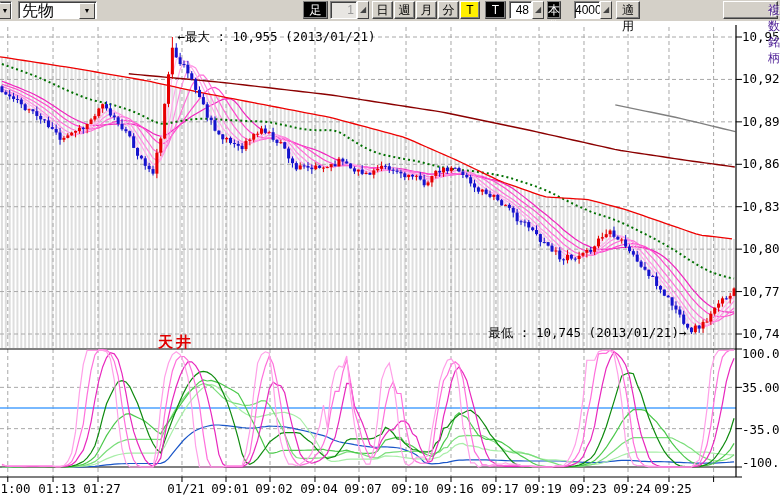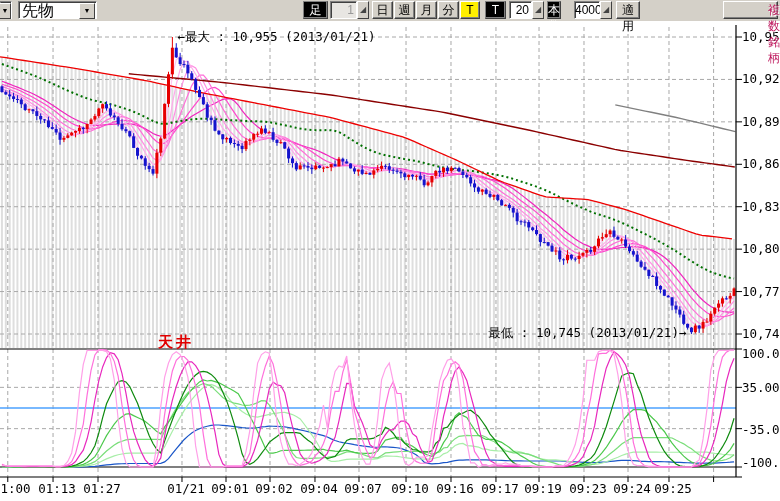--- a/index.html
+++ b/index.html
@@ -4,21 +4,21 @@
 <style>
   html,body{margin:0;padding:0;}
   body{width:780px;height:501px;position:relative;background:#fff;font-family:"Liberation Sans",sans-serif;overflow:hidden;}
   #chart-svg{position:absolute;left:0;top:0;}
   
   #toolbar{position:absolute;left:0;top:0;width:780px;height:21px;background:#d4d0c8;z-index:5;}
   .tb{position:absolute;top:1px;height:18px;box-sizing:border-box;font-size:12px;line-height:16px;}
   .btn{background:#d4d0c8;border:1px solid;border-color:#fff #404040 #404040 #fff;box-shadow:inset -1px -1px 0 #808080;text-align:center;color:#000;cursor:default;}
   .btn.black{background:#000;color:#fff;border-color:#808080 #404040 #404040 #808080;}
   .btn.yellow{background:#ffef00;}
-  .btn.disabled{color:#be185d;text-shadow:1px 1px 0 #fff;padding-left:44px;}
+  .btn.disabled{color:#4c1d95;text-shadow:1px 1px 0 #fff;padding-left:44px;}
   .combo{background:#fff;border:1px solid;border-color:#808080 #fff #fff #808080;box-shadow:inset 1px 1px 0 #404040;}
   .combo .combo-val{position:absolute;left:3px;top:1px;font-size:16px;white-space:nowrap;}
   .combo-btn{position:absolute;right:1px;top:1px;width:14px;height:14px;background:#d4d0c8;border:1px solid;border-color:#fff #404040 #404040 #fff;font-size:7px;line-height:13px;text-align:center;color:#000;}
   .spinfield{background:#fff;border:1px solid;border-color:#808080 #fff #fff #808080;box-shadow:inset 1px 1px 0 #404040;text-align:right;padding-right:2px;}
   .spinfield.dim{color:#999;background:#e8e6e2;}
   .spinbtn{background:#d4d0c8;border:1px solid;border-color:#fff #404040 #404040 #fff;font-size:8px;line-height:15px;text-align:center;color:#444;}
   
   .axlbl{font:12.5px "DejaVu Sans Mono",monospace;fill:#000;}
   .ceil{font:bold 15px "DejaVu Sans Mono",monospace;fill:#e00000;letter-spacing:3px;}
 </style>
@@ -41,21 +41,21 @@
   <div class="tb spinfield dim" style="left:330px;width:27px">1</div>
   <div class="tb spinbtn" style="left:357px;width:12px">◢</div>
 
   <div class="tb btn" style="left:372px;width:21px">日</div>
   <div class="tb btn" style="left:394px;width:21px">週</div>
   <div class="tb btn" style="left:416px;width:21px">月</div>
   <div class="tb btn" style="left:438px;width:21px">分</div>
   <div class="tb btn yellow" style="left:460px;width:20px">T</div>
 
   <div class="tb btn black" style="left:485px;width:21px">T</div>
-  <div class="tb spinfield" style="left:509px;width:23px">20</div>
+  <div class="tb spinfield" style="left:509px;width:23px">48</div>
   <div class="tb spinbtn" style="left:532px;width:12px">◢</div>
 
   <div class="tb btn black" style="left:547px;width:14px">本数</div>
   <div class="tb spinfield" style="left:574px;width:26px">4000</div>
   <div class="tb spinbtn" style="left:600px;width:12px">◢</div>
 
   <div class="tb btn" style="left:616px;width:24px">適用</div>
   <div class="tb btn disabled" style="left:723px;width:55px">複数銘柄</div>
 </div>
 

